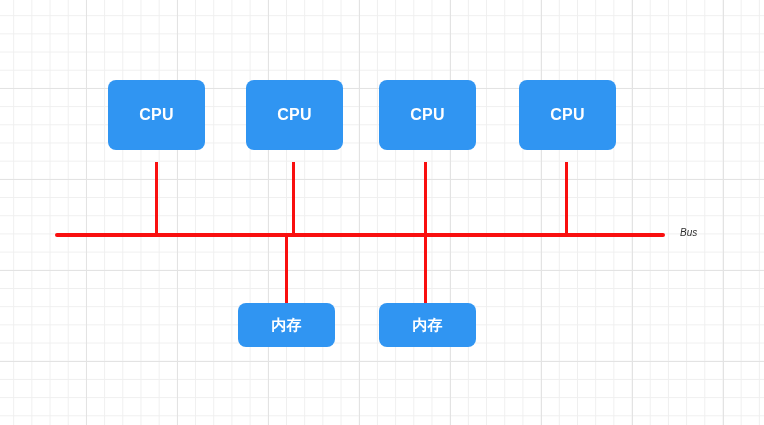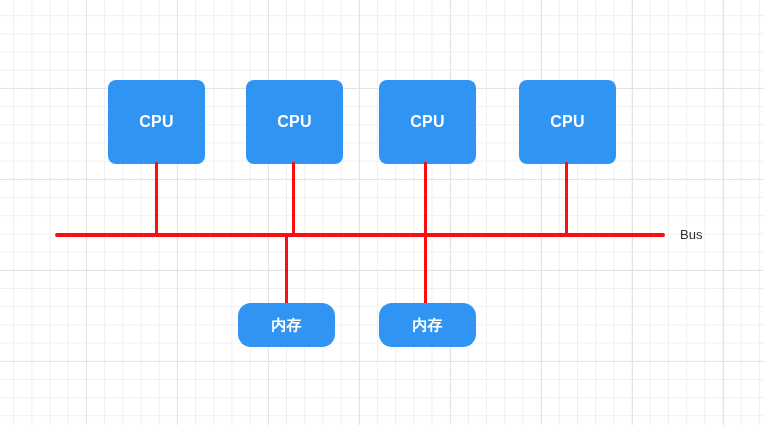--- a/index.html
+++ b/index.html
@@ -26,27 +26,27 @@
     color: #ffffff;
     border-radius: 8px;
     display: flex;
     align-items: center;
     justify-content: center;
     font-size: 16px;
     font-weight: 600;
     letter-spacing: 0.3px;
   }
 
-  .cpu { width: 97px; height: 84px; top: 80px; }
+  .cpu { width: 97px; height: 70px; top: 80px; }
   .cpu1 { left: 108px; }
   .cpu2 { left: 246px; }
   .cpu3 { left: 379px; }
   .cpu4 { left: 519px; }
 
-  .mem { width: 97px; height: 44px; top: 303px; font-size: 15px; font-weight: 700; border-radius: 13px; }
+  .mem { width: 97px; height: 44px; top: 303px; font-size: 15px; font-weight: 700; }
   .mem1 { left: 238px; }
   .mem2 { left: 379px; }
 
   .bus-line {
     position: absolute;
     left: 55px;
     top: 233px;
     width: 610px;
     height: 4px;
     background: #f90f0f;
@@ -65,22 +65,23 @@
   .conn-cpu4 { left: 565px; }
 
   .conn-mem { top: 235px; height: 68px; }
   .conn-mem1 { left: 285px; }
   .conn-mem2 { left: 424px; }
 
   .bus-label {
     position: absolute;
     left: 680px;
     top: 227px;
-    font-size: 13px;
+    font-size: 10px;
     color: #2e2e2e;
+    font-style: italic;
   }
 
   .watermark {
     position: absolute;
     right: 8px;
     bottom: 8px;
     font-size: 17px;
     color: #c9c9c9;
     text-shadow: 1px 1px 0 #ffffff;
     letter-spacing: 0.5px;

